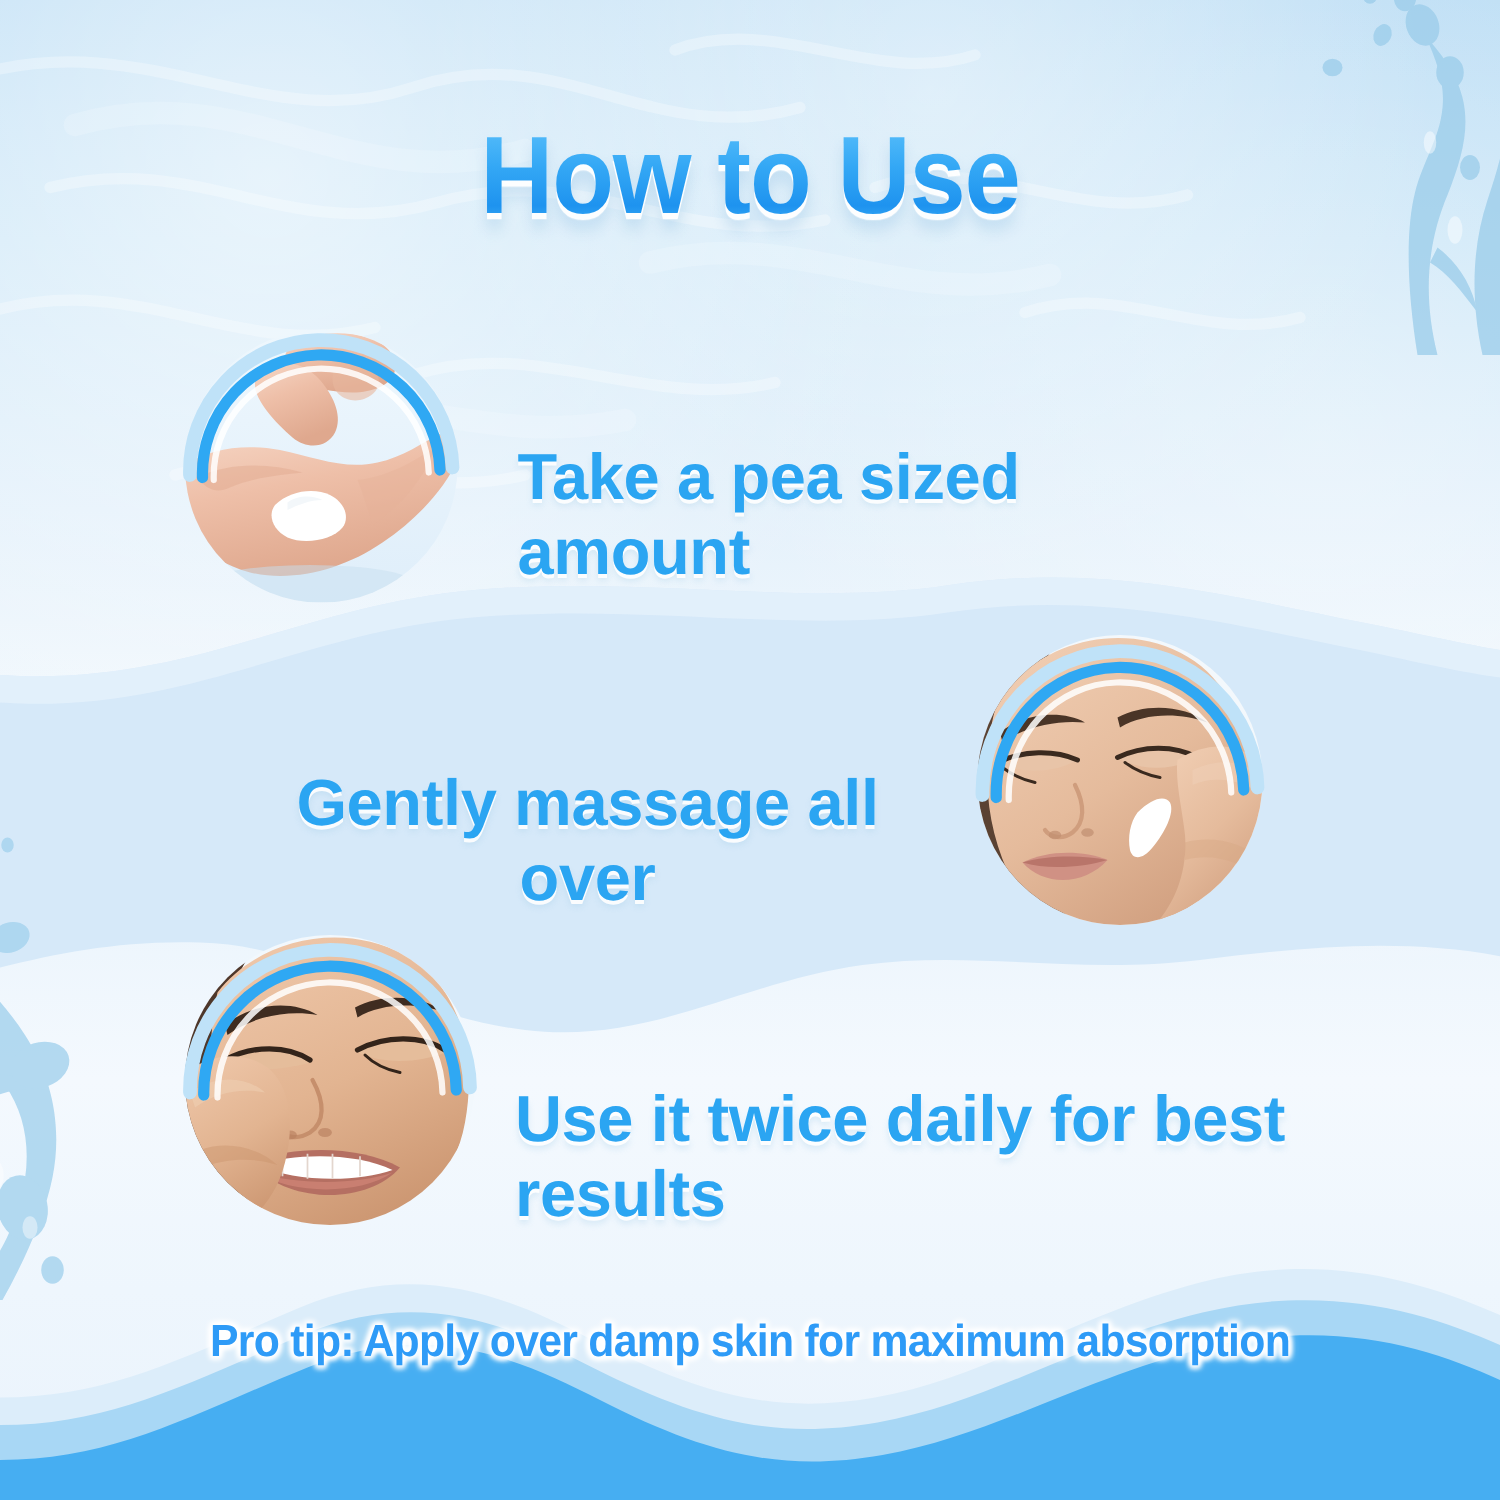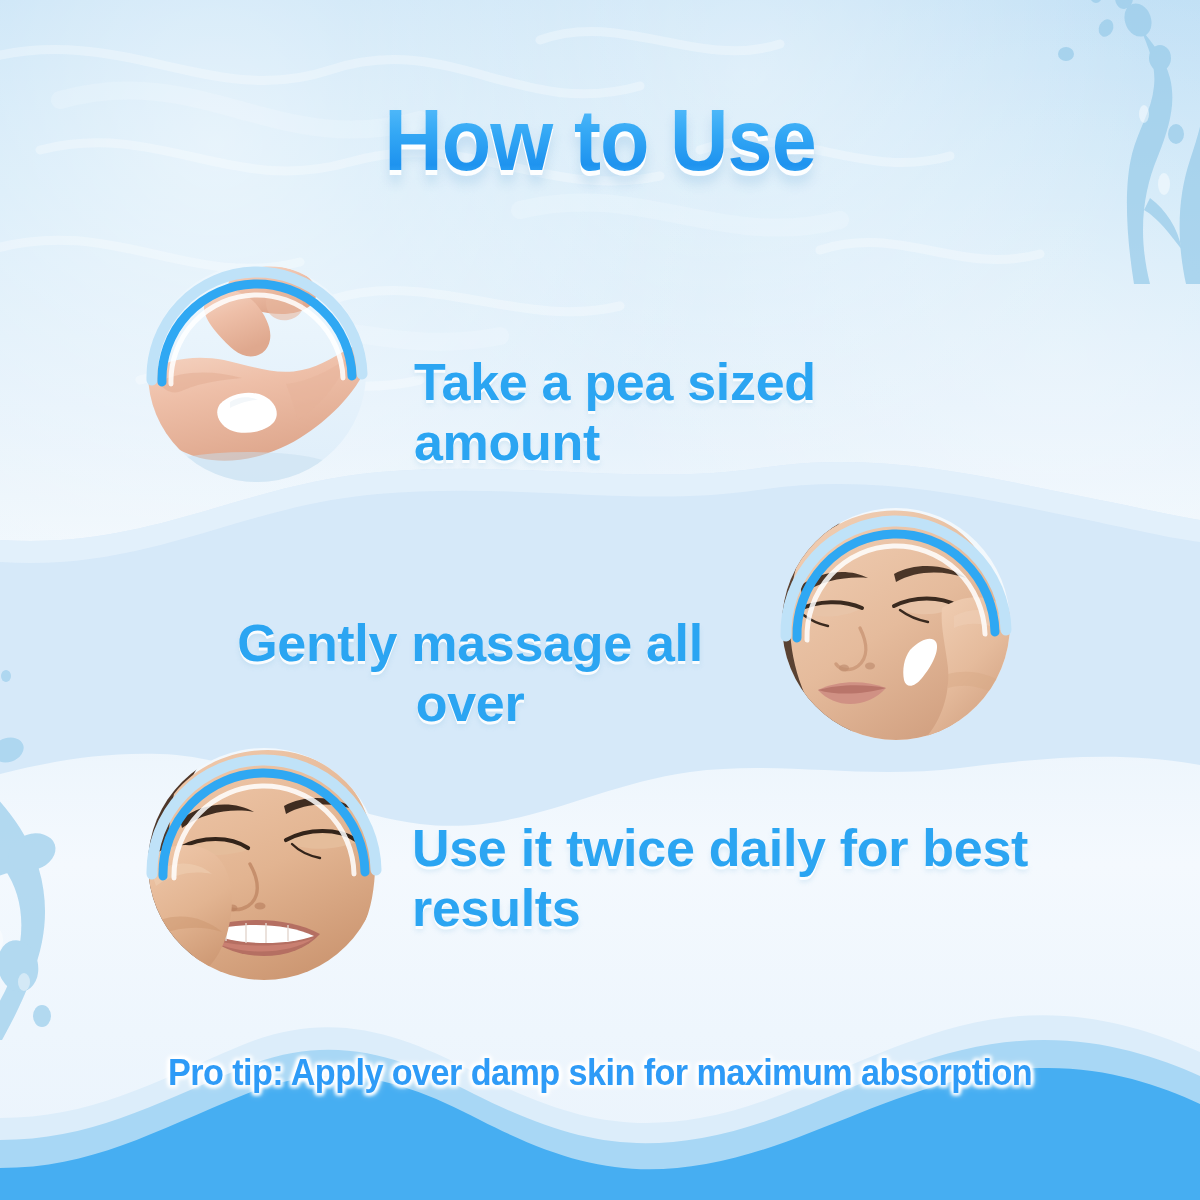--- a/index.html
+++ b/index.html
@@ -68,21 +68,21 @@
     position: absolute;
     font-weight: 700;
     color: #2BA5F2;
     font-size: 52px;
     line-height: 1.16;
     letter-spacing: -.3px;
     text-shadow: 0 3px 0 rgba(255,255,255,.9), 0 5px 5px rgba(150,200,230,.30);
   }
   #step1-text { left: 414px; top: 352px; width: 560px; }
   #step2-text { left: 200px; top: 595px; width: 540px; text-align: center; margin-top: 18px; }
-  #step3-text { left: 412px; top: 818px; width: 700px; }
+  #step3-text { left: 412px; top: 866px; width: 700px; }
 
   
   .protip {
     position: absolute;
     left: 0; right: 0;
     top: 1052px;
     text-align: center;
     font-weight: 700;
     font-size: 36px;
     letter-spacing: -.6px;

